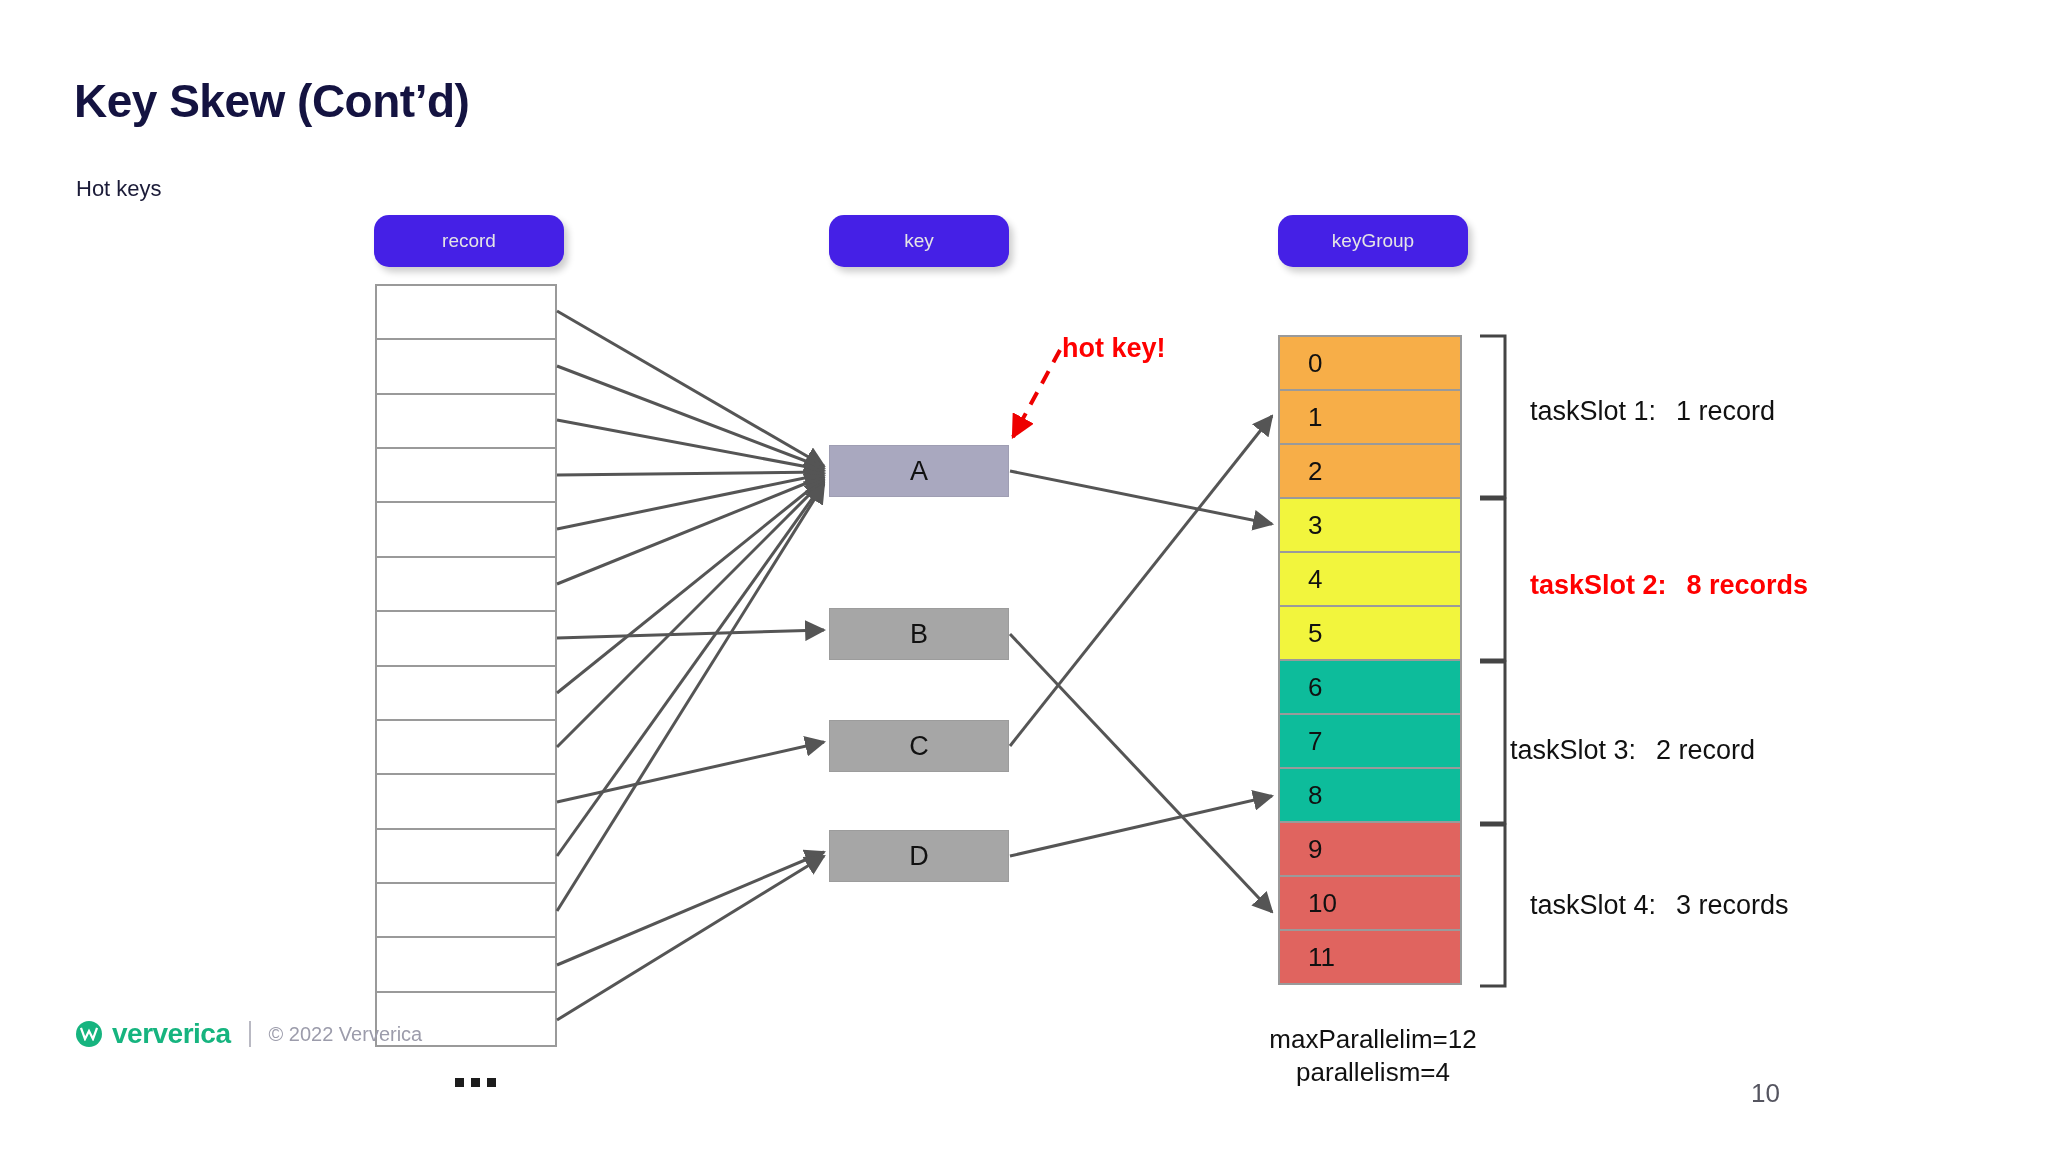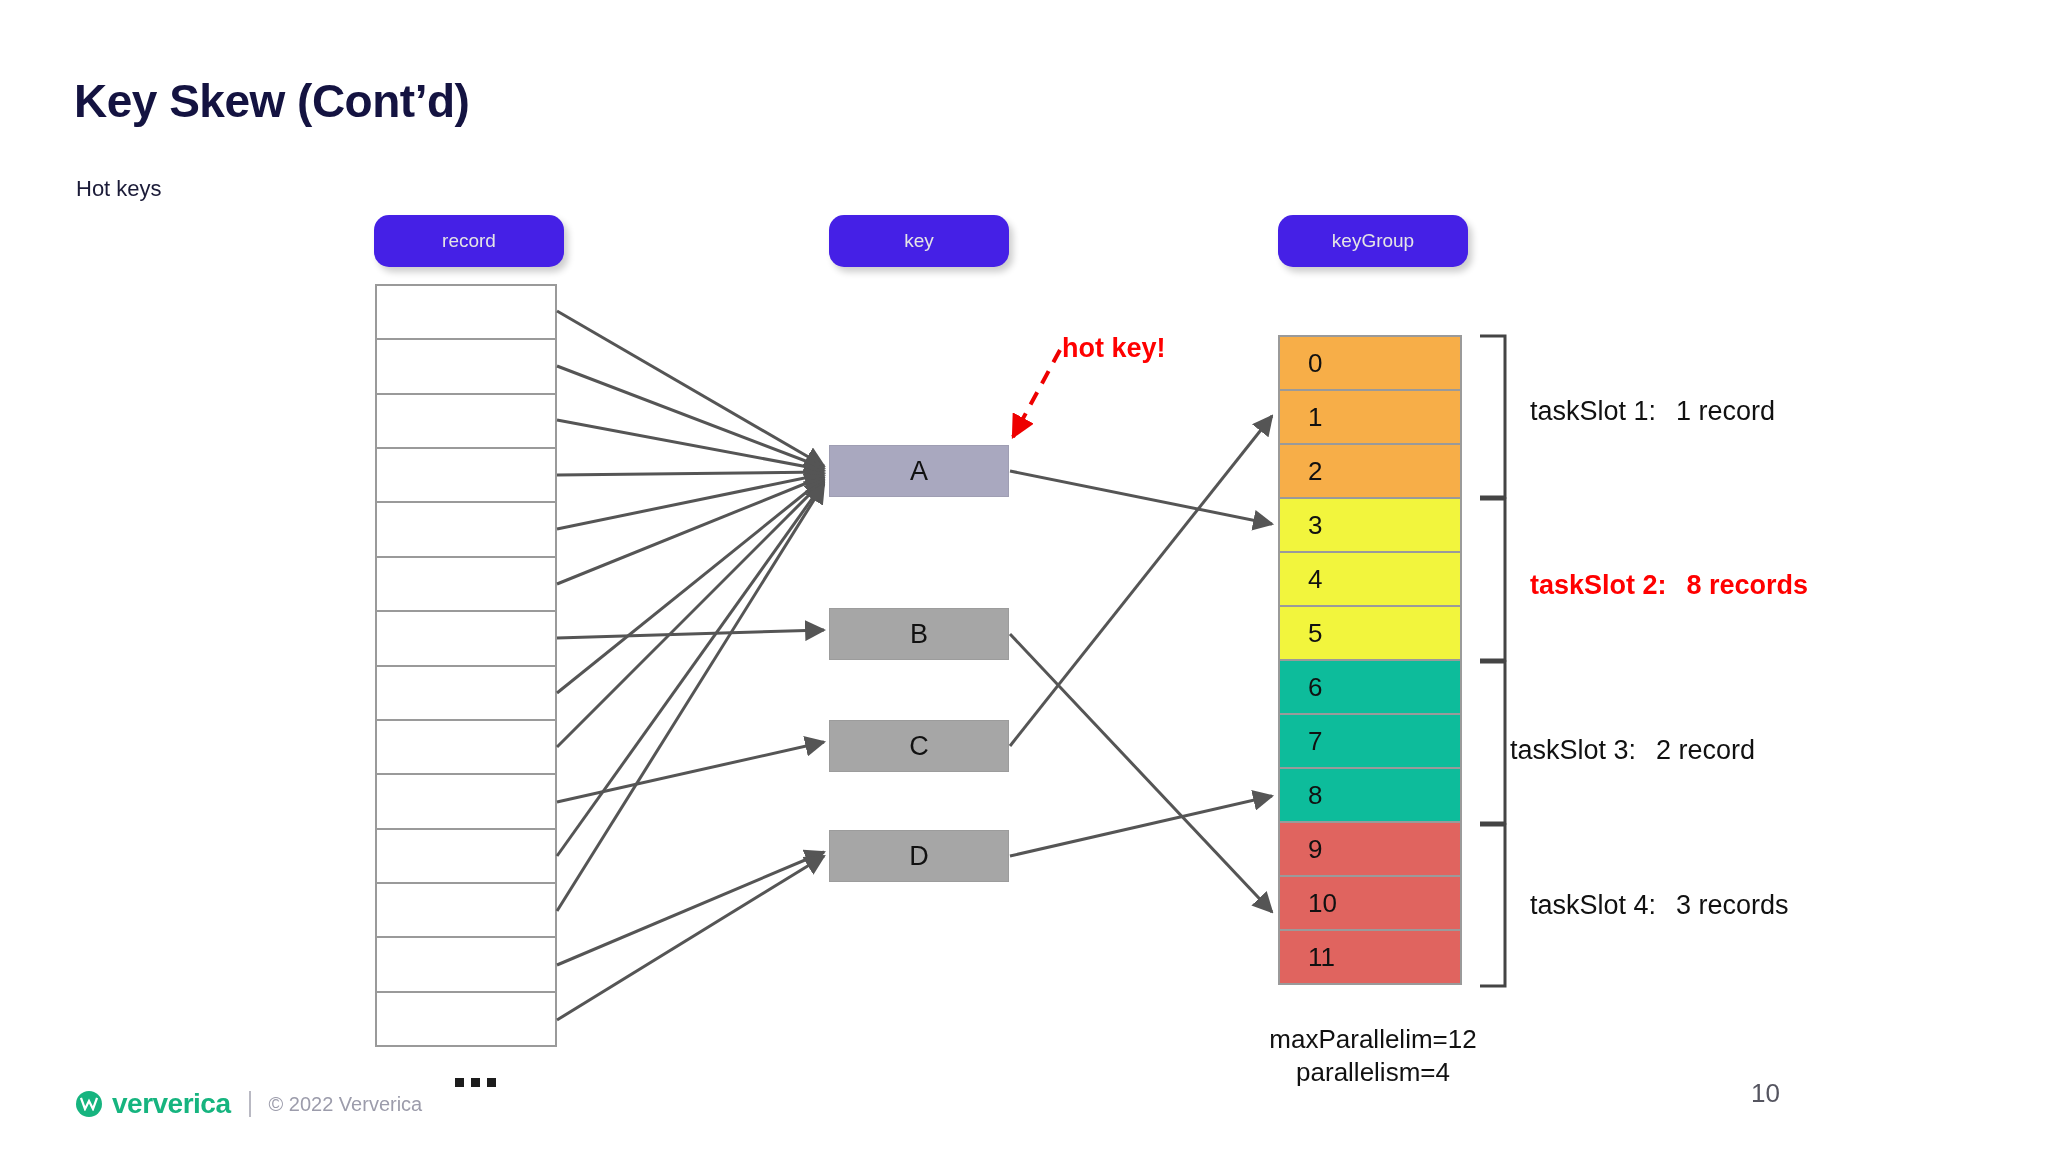--- a/index.html
+++ b/index.html
@@ -156,21 +156,21 @@
     position: absolute;
     left: 0; top: 0;
     width: 2048px; height: 1152px;
     pointer-events: none;
   }
 
   
   #footer {
     position: absolute;
     left: 76px;
-    top: 1088px;
+    top: 1018px;
     display: flex;
     align-items: center;
     gap: 10px;
   }
   #footer .logo-mark {
     width: 26px; height: 26px;
     border-radius: 50%;
     background: #16b47f;
     display: flex;
     align-items: center;

